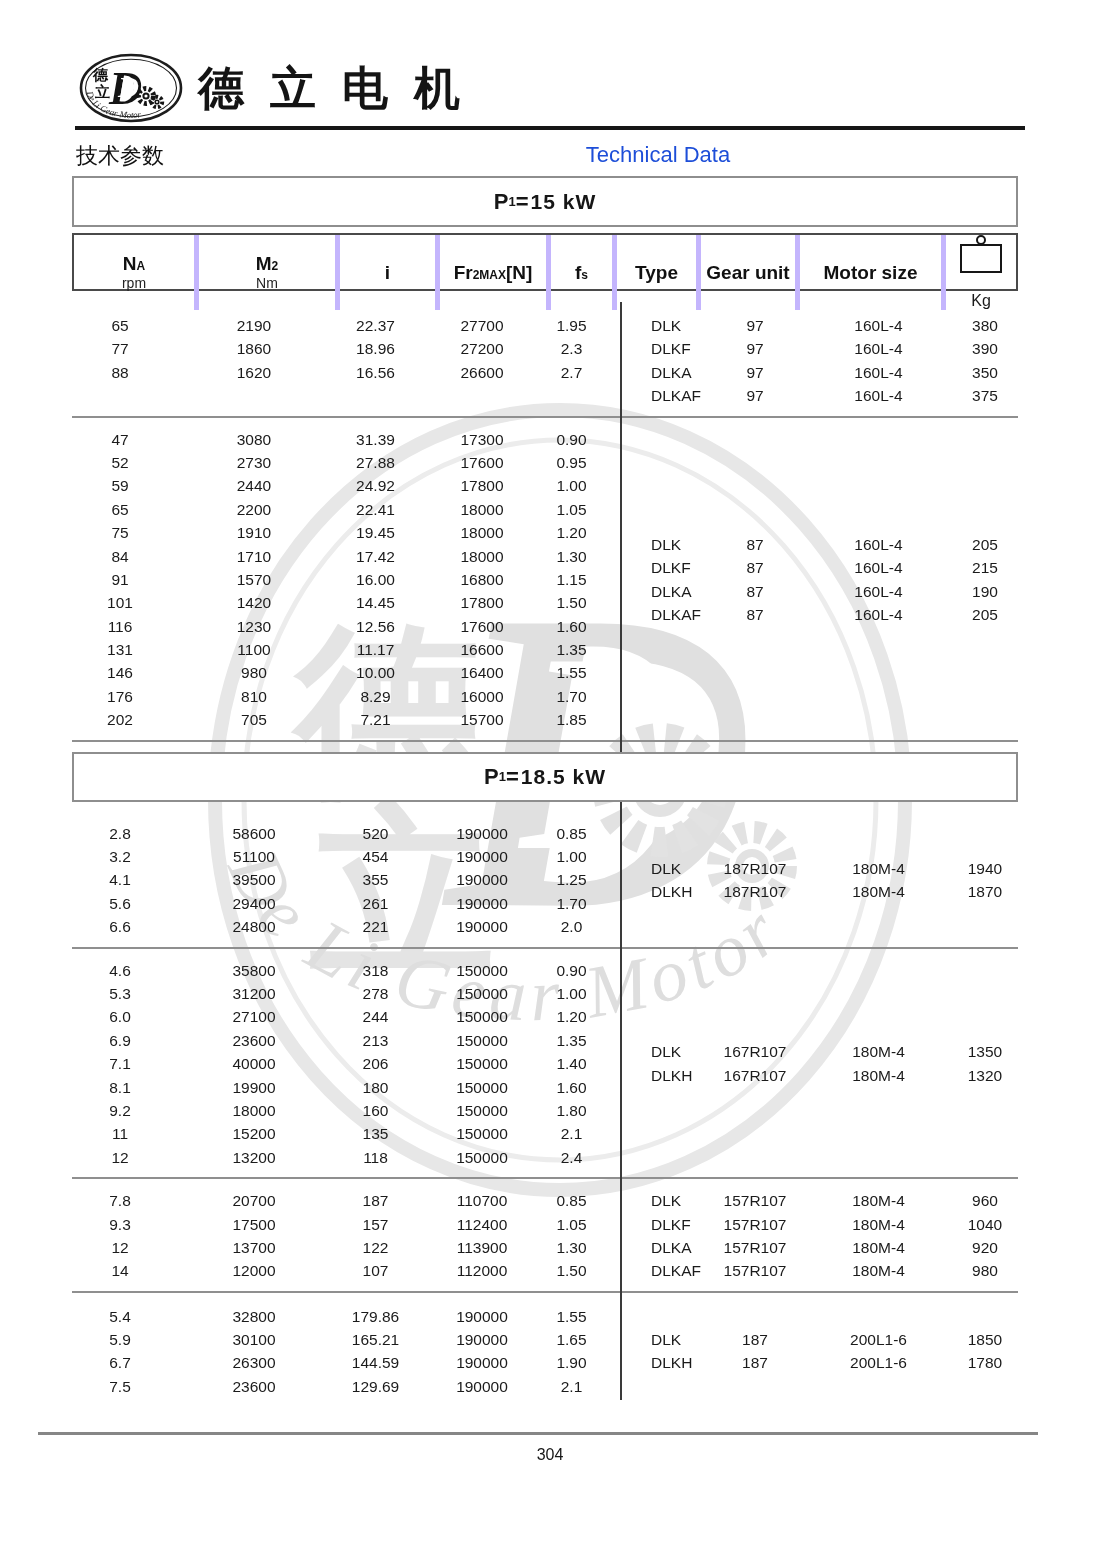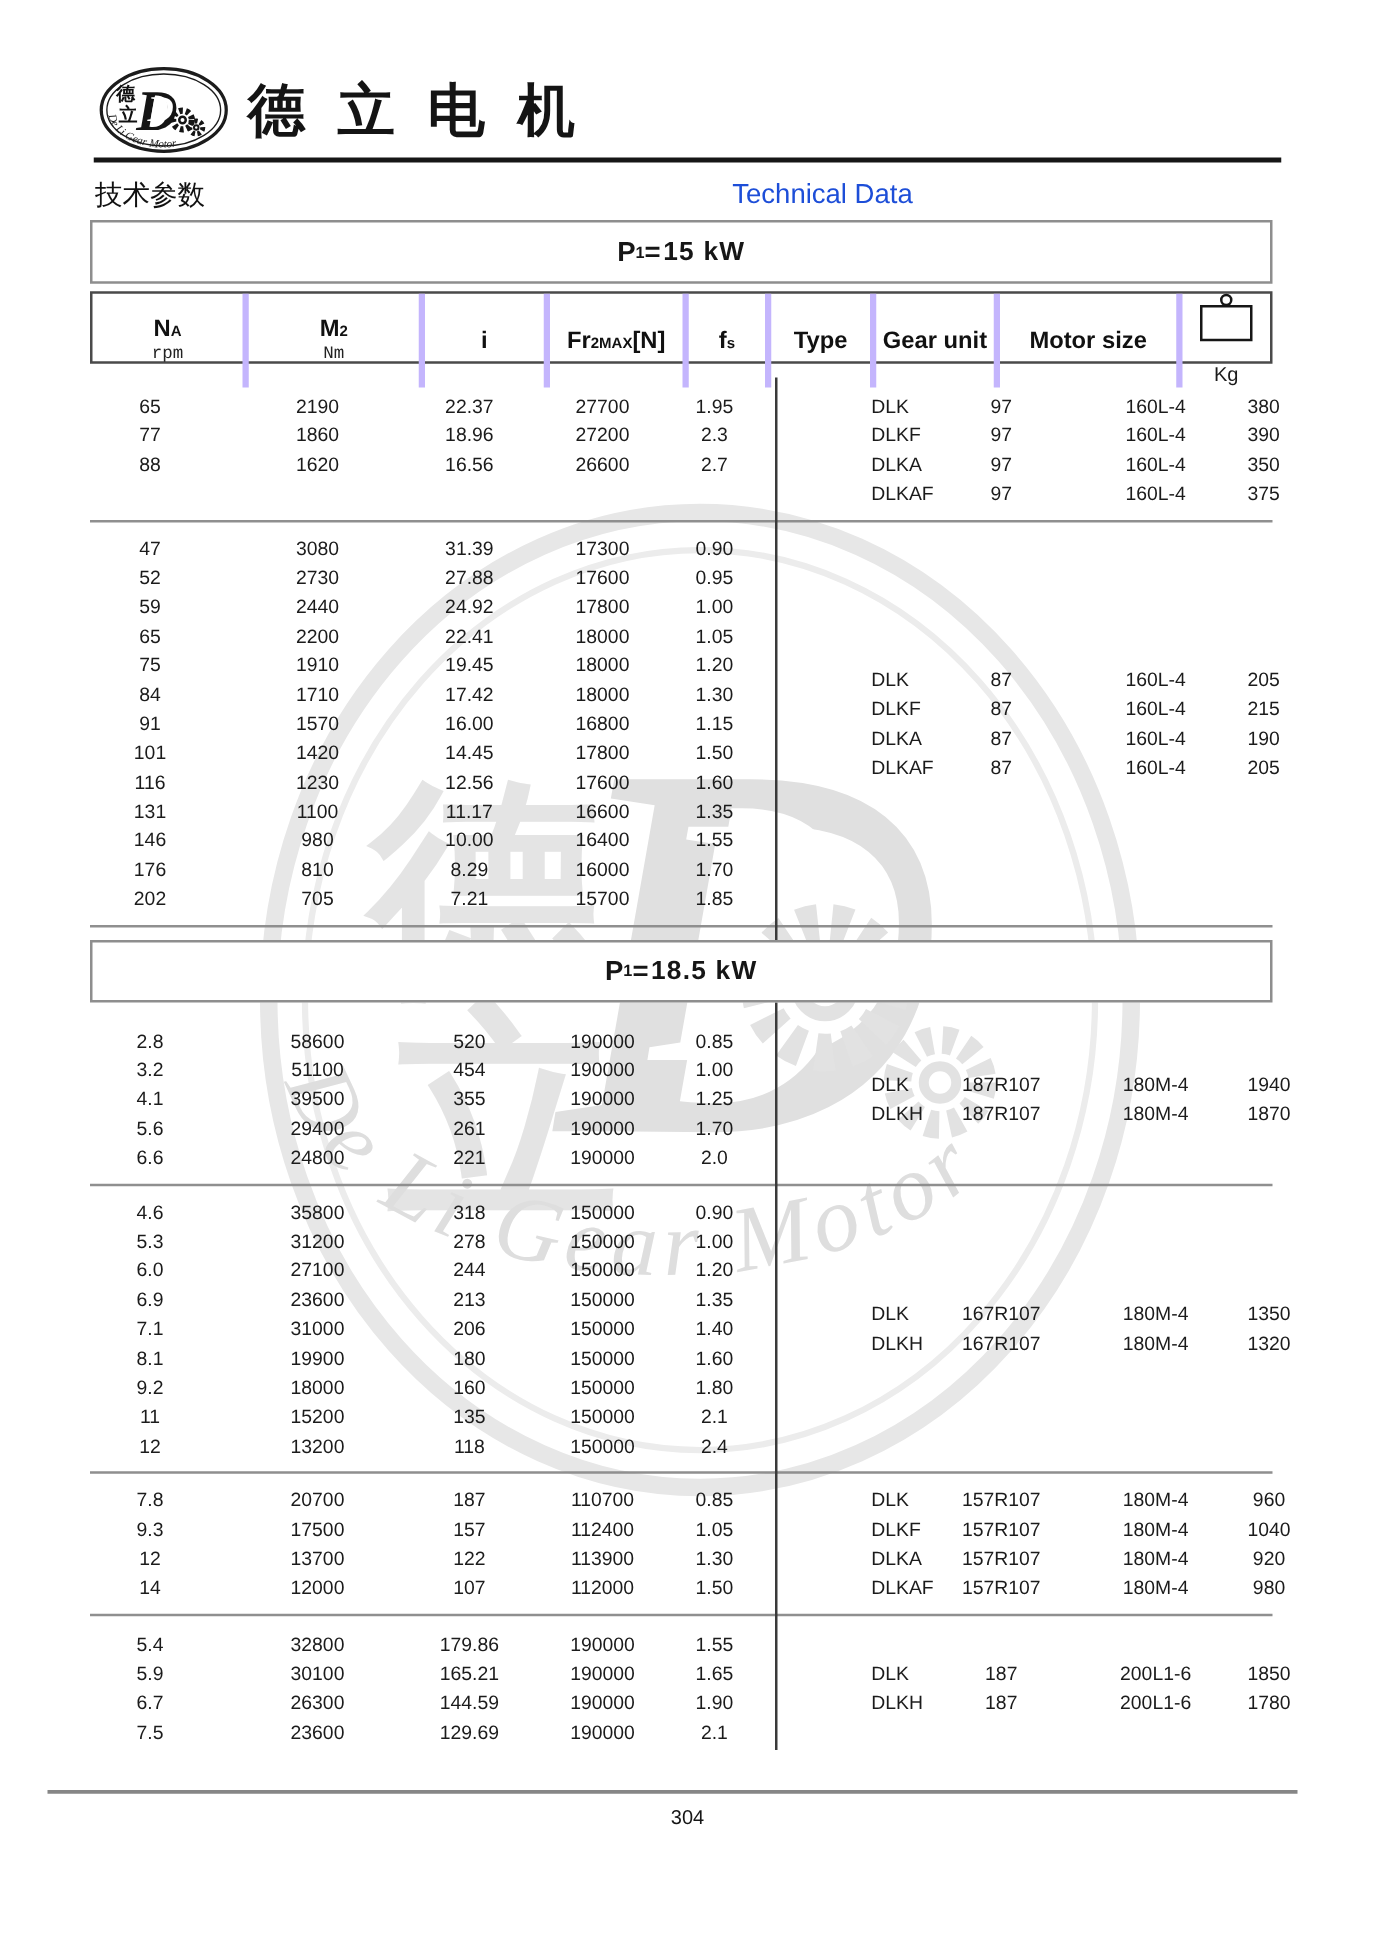--- a/index.html
+++ b/index.html
@@ -24,30 +24,30 @@
   .pval{font-size:21px;letter-spacing:1px;margin-left:2px;}
 
   .header-row{position:absolute;left:72px;top:233px;width:946px;height:58px;box-sizing:border-box;
               border:2px solid #4a4a4a;display:grid;
               grid-template-columns:125px 141px 100px 111px 66px 84px 99px 146px auto;}
   .hcell{border-right:5px solid #c4b5fd;display:flex;flex-direction:column;
          align-items:center;justify-content:center;line-height:1.12;}
   .hcell:last-child{border-right:none;}
   .hmain{font-size:19px;font-weight:bold;color:#111;}
   .hsub{font-size:12px;font-weight:bold;}
-  .hunit{font-size:14px;font-weight:normal;color:#222;margin-top:1px;font-family:Liberation Mono, monospace;}
+  .hunit{font-size:14px;font-weight:normal;color:#222;margin-top:1px;}
   .kgicon{width:38px;height:25px;border:2px solid #161616;position:relative;margin-top:9px;background:#fff;}
   .kgicon::before{content:'';position:absolute;top:-11px;left:50%;transform:translateX(-50%);
                   width:6px;height:6px;border:2px solid #161616;border-radius:50%;background:#fff;}
   .kglabel{font-size:16px;font-weight:normal;margin-top:19px;}
 
   .data-area{position:absolute;left:72px;top:300px;width:946px;}
   .divider{position:absolute;left:548px;top:2px;width:2px;height:1098px;background:#3a3a3a;z-index:1;}
   .sep{height:2px;background:#8f8f8f;}
-  .block{display:flex;padding:10px 0 8px 0;gap:46px;}
+  .block{display:flex;padding:10px 0 8px 0;}
   .block.first{padding-top:14px;}
   .block.last{padding-top:12px;padding-bottom:6px;}
   .bleft{width:548px;}
   .bright{width:398px;align-self:center;}
   .lrow{display:grid;grid-template-columns:126px 142px 101px 112px 67px;height:23.4px;line-height:23.4px;}
   .rrow{display:grid;grid-template-columns:85px 100px 147px 1fr;height:23.4px;line-height:23.4px;}
   .dc{font-size:15.5px;color:#1b1b1b;white-space:nowrap;}
   .lc{text-align:center;padding-right:30px;}
   .rc{text-align:center;}
   .rc.type{text-align:left;padding-left:31px;}
@@ -413,21 +413,21 @@
             </div>
             <div class="lrow">
               <span class="dc lc">6.9</span>
               <span class="dc lc">23600</span>
               <span class="dc lc">213</span>
               <span class="dc lc">150000</span>
               <span class="dc lc">1.35</span>
             </div>
             <div class="lrow">
               <span class="dc lc">7.1</span>
-              <span class="dc lc">31000</span>
+              <span class="dc lc">40000</span>
               <span class="dc lc">206</span>
               <span class="dc lc">150000</span>
               <span class="dc lc">1.40</span>
             </div>
             <div class="lrow">
               <span class="dc lc">8.1</span>
               <span class="dc lc">19900</span>
               <span class="dc lc">180</span>
               <span class="dc lc">150000</span>
               <span class="dc lc">1.60</span>

